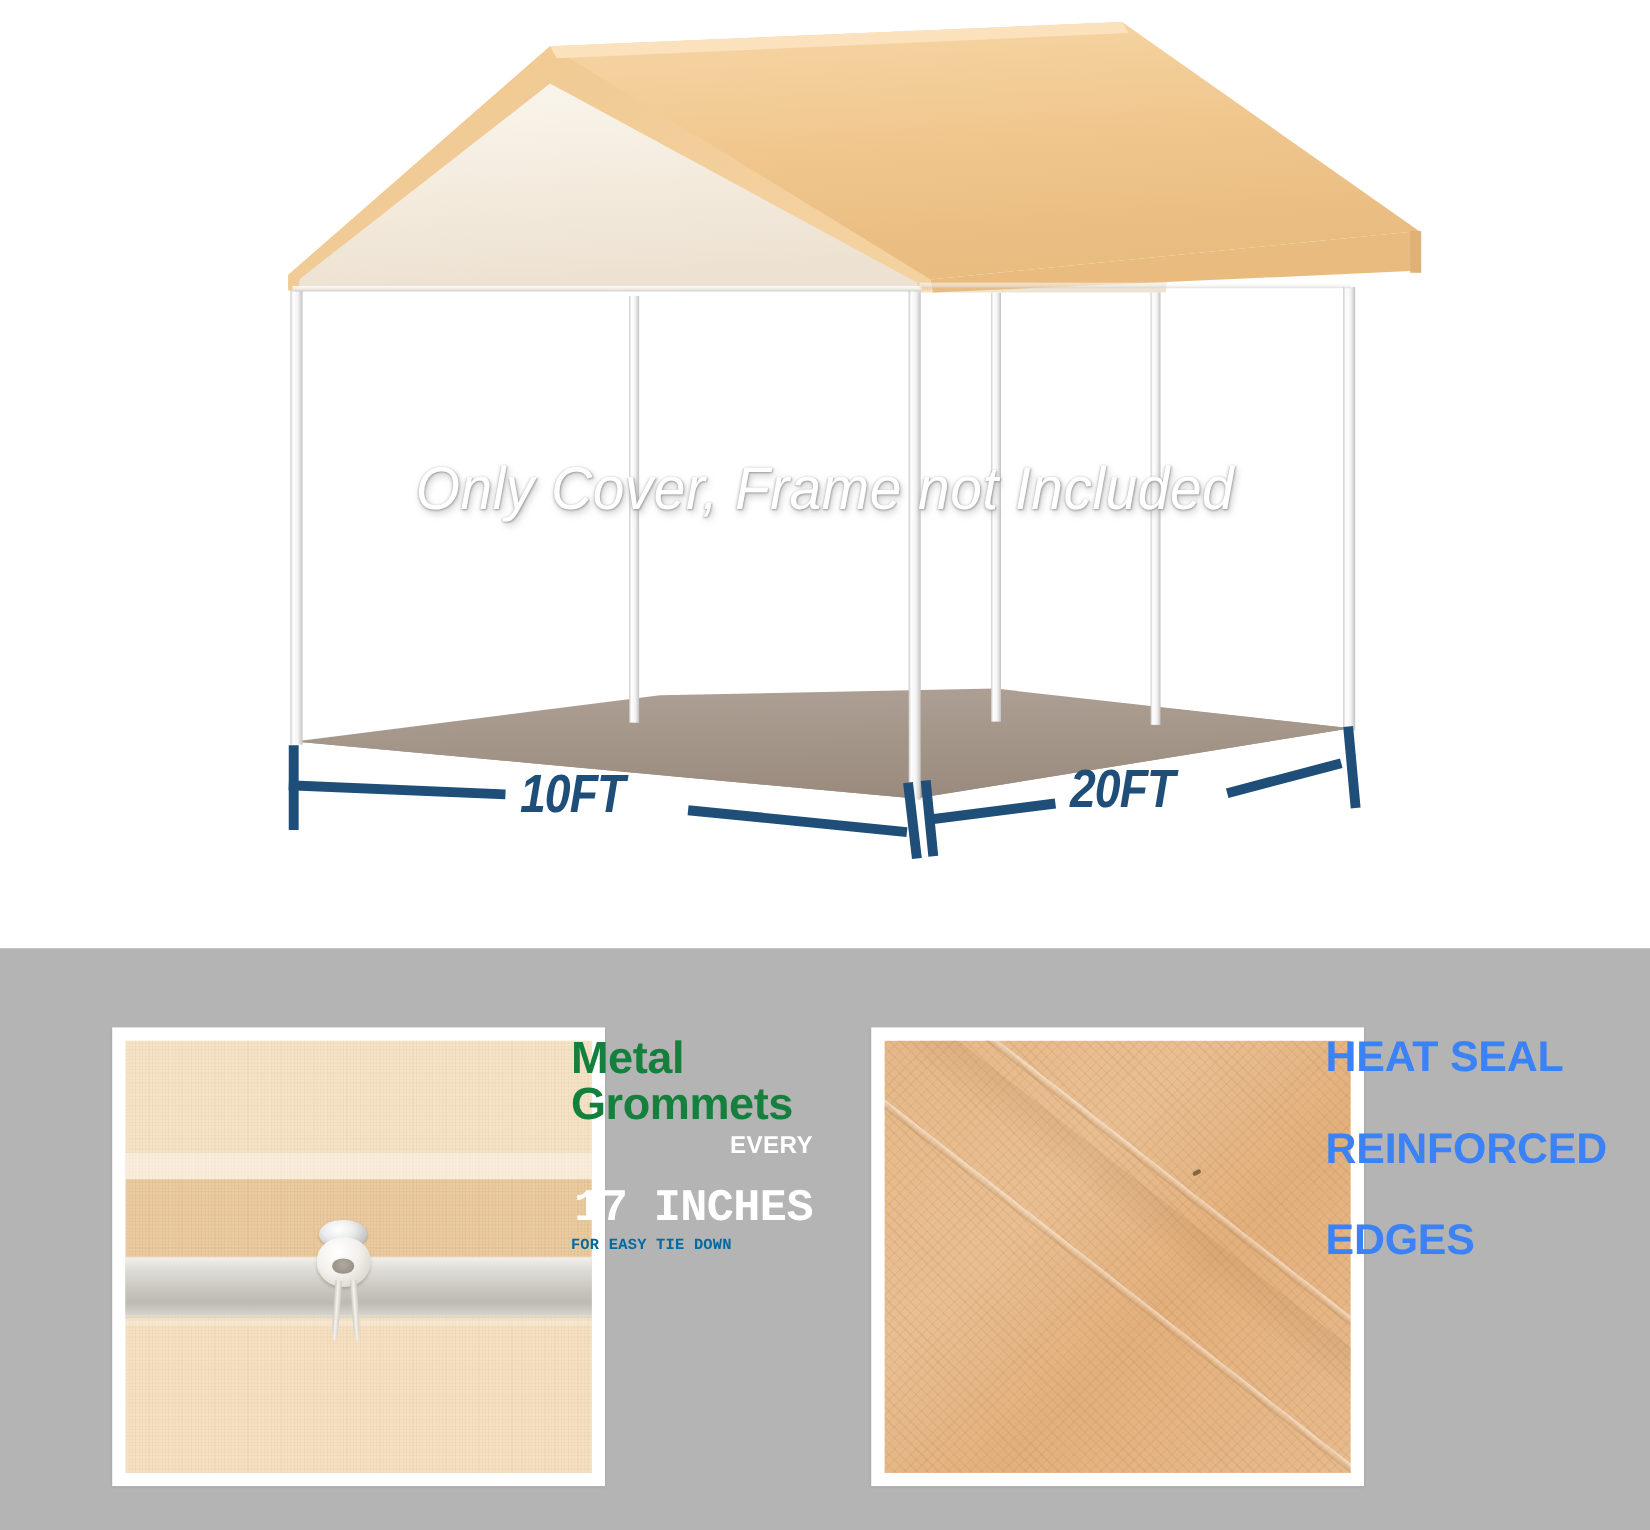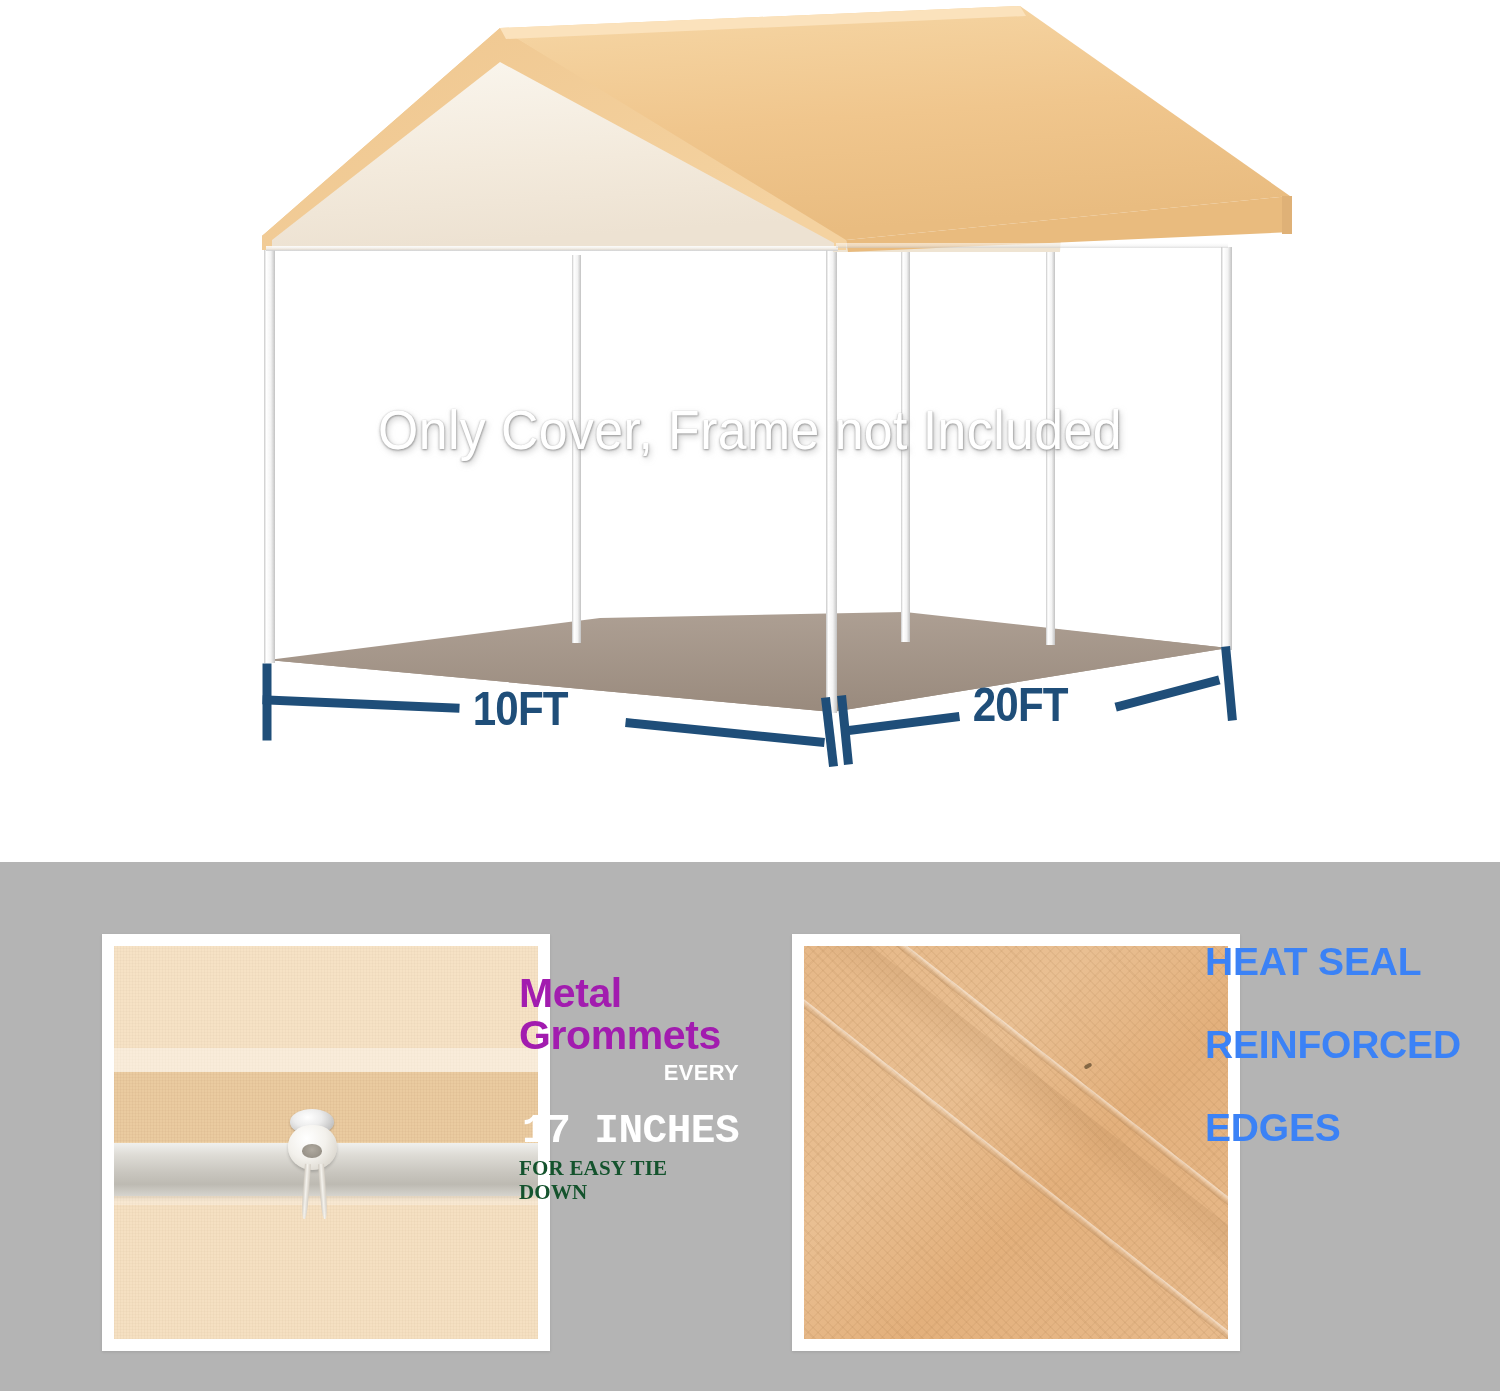--- a/index.html
+++ b/index.html
@@ -6,21 +6,21 @@
   html,body{margin:0;padding:0;background:#fff;}
   body{
     font-family:"Liberation Sans", sans-serif;
     width:1500px;height:1391px;
     overflow:hidden;
     -webkit-font-smoothing:antialiased;
   }
   #page{position:relative;width:1500px;height:1391px;background:#ffffff;}
 
   
-  #top-panel{position:absolute;left:0;top:0;width:1500px;height:862px;background:#ffffff;overflow:hidden;}
+  #top-panel{position:absolute;left:0;top:14px;width:1500px;height:862px;background:#ffffff;overflow:hidden;font-style:italic;}
   #carport-svg{position:absolute;left:0;top:0;width:1500px;height:862px;}
 
   
   #watermark{
     position:absolute;left:0;top:398px;width:1500px;
     text-align:center;
     font-family:"Liberation Sans", sans-serif;
     font-size:55px;
     font-weight:400;
     letter-spacing:0.5px;
@@ -143,36 +143,36 @@
   .speck{position:absolute;left:66%;top:30%;width:8px;height:4px;background:#6b5434;transform:rotate(-28deg);border-radius:2px;opacity:.8;}
 
   
   .caption{position:absolute;color:#ffffff;}
   #caption-grommets{left:519px;top:940px;width:220px;}
   #caption-edges{left:1205px;top:942px;width:280px;}
 
   .cap-big{
     font-family:"Liberation Sans", sans-serif;
     font-weight:700;font-size:41px;line-height:1.03;
-    color:#a21caf;letter-spacing:-.4px;margin-top:32px;
+    color:#15803d;letter-spacing:-.4px;
   }
   .cap-small{
     font-family:"Liberation Sans", sans-serif;
     font-weight:700;font-size:22px;line-height:1.15;
     color:#ffffff;letter-spacing:.3px;margin-top:4px;text-align:right;
   }
   .cap-num{
     font-family:Liberation Mono, monospace;
     font-weight:700;font-size:41px;line-height:1.05;
     color:#ffffff;letter-spacing:-.5px;margin-top:24px;text-align:right;
   }
   .cap-sub{
-    font-family:Liberation Serif, serif;
-    font-weight:700;font-size:21px;line-height:1.15;
-    color:#14532d;letter-spacing:.2px;margin-top:3px;
+    font-family:Liberation Mono, monospace;
+    font-weight:700;font-size:14px;line-height:1.15;
+    color:#0369a1;letter-spacing:.2px;margin-top:3px;
   }
   .cap-line{
     font-family:"Liberation Sans", sans-serif;
     font-weight:700;font-size:39px;line-height:1.05;
     color:#3b82f6;letter-spacing:-.2px;margin-bottom:42px;
   }
   .cap-line:last-child{margin-bottom:16px;}
 </style>
 </head>
 <body>

